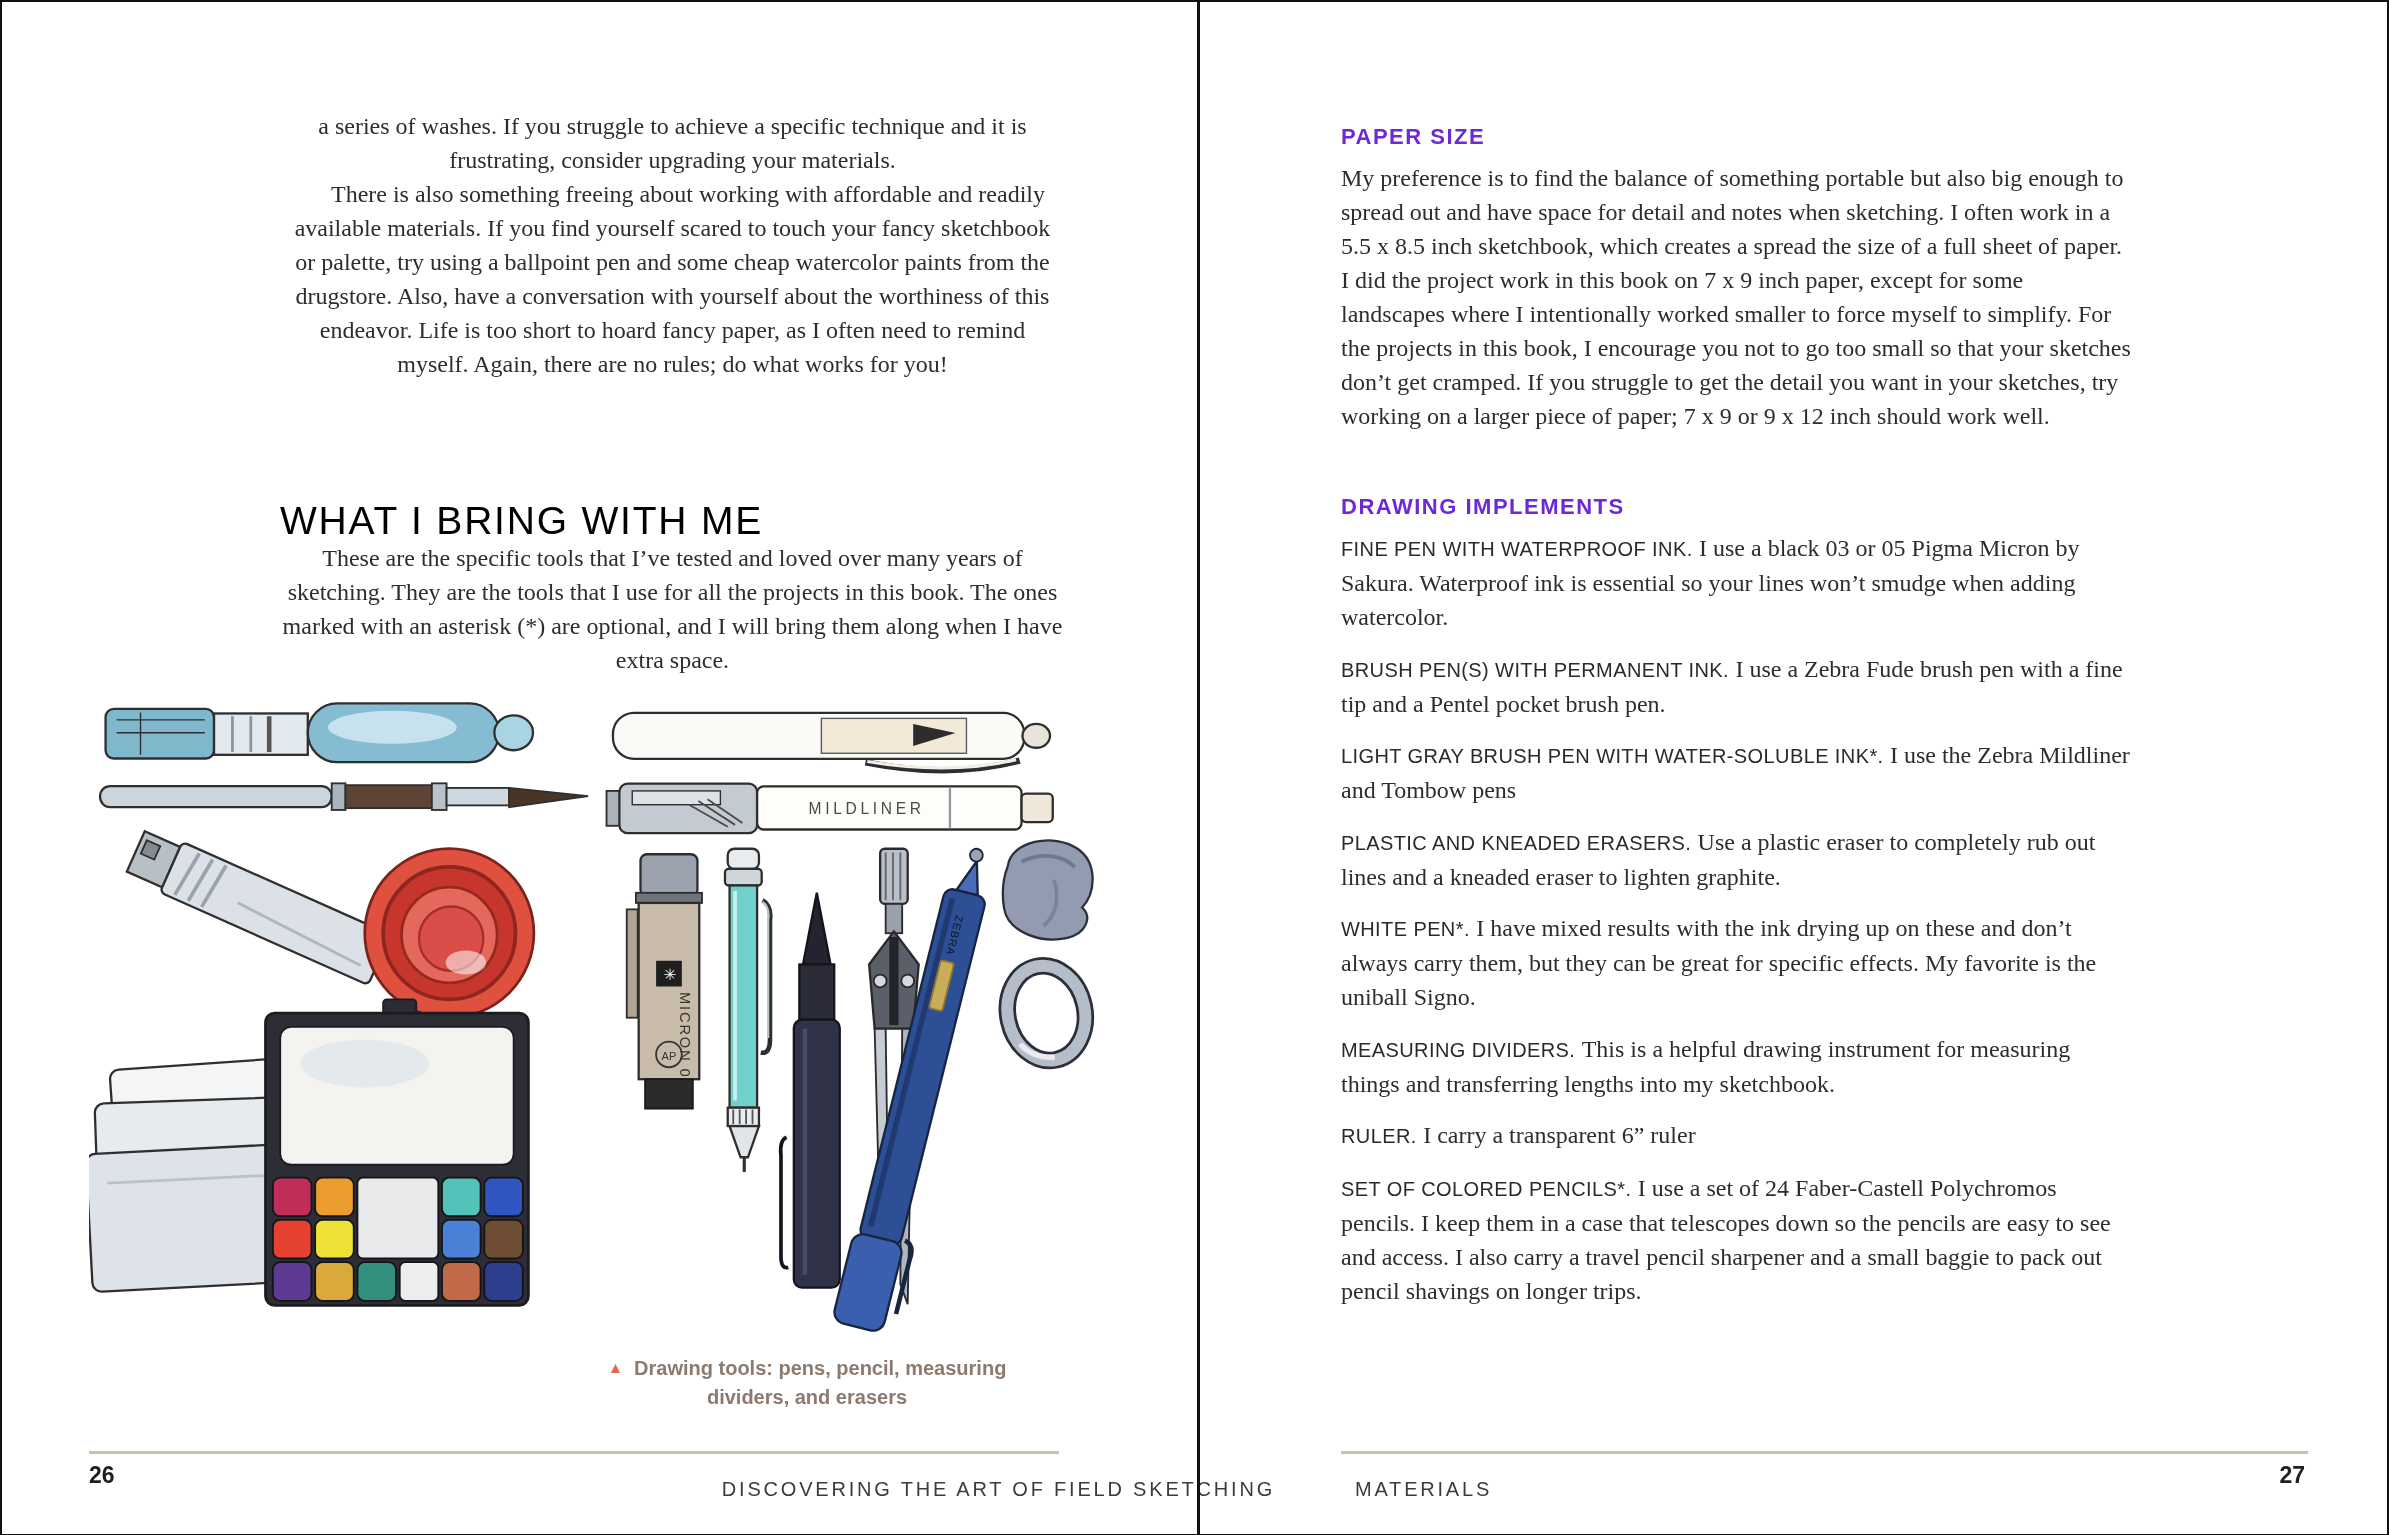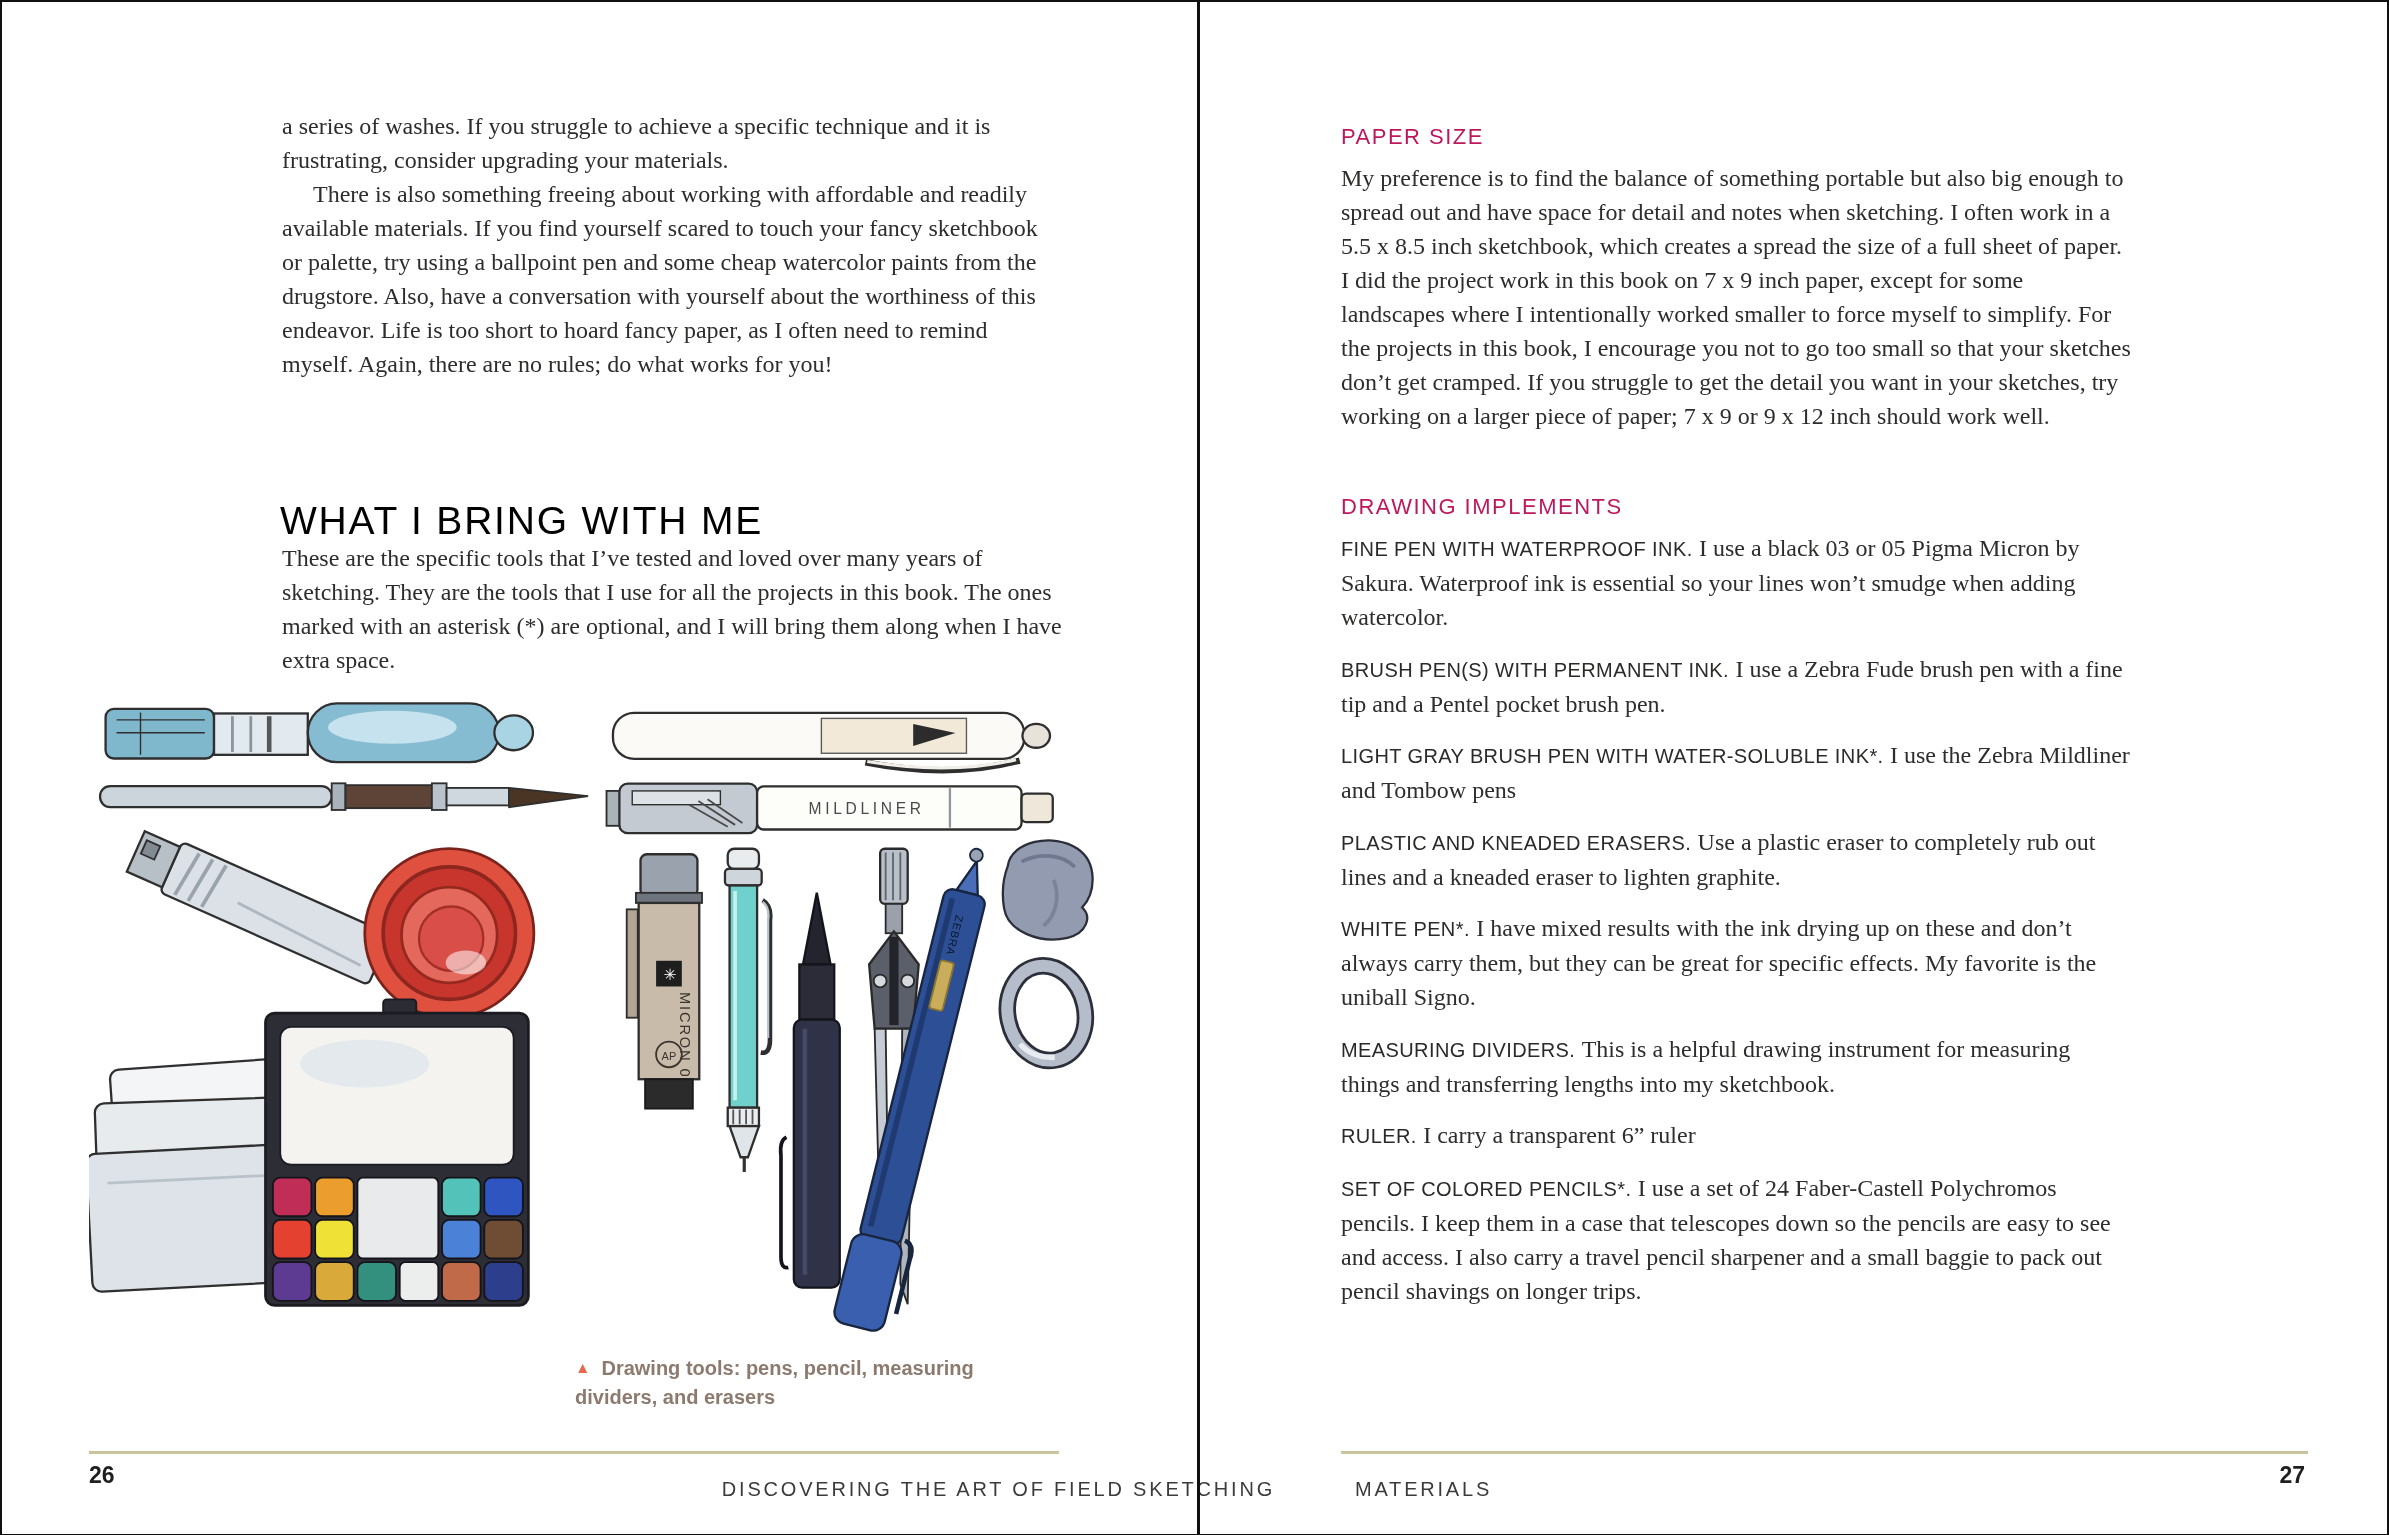--- a/index.html
+++ b/index.html
@@ -2,36 +2,36 @@
 <html style="font-size:14.7px"><head>
 <meta charset="utf-8">
 <style>
   html,body{margin:0;padding:0;background:#ffffff;}
   .spread{
     position:relative; width:2389px; height:1536px; box-sizing:border-box;
     background:#ffffff; border:2.8px solid #101010;
     font-family:"Liberation Serif", serif; color:#2e2d2b;
   }
   .page{position:absolute;top:0;height:100%;box-sizing:border-box;}
-  .page-left{left:0;width:1413px;}
+  .page-left{left:0;width:1413px;text-align:center;}
   .page-right{left:1195px;width:1195px;border-left:3.7px solid #101010;}
 
   
   .bodytext{font-size:24px;line-height:34px;color:#2e2d2b;}
   .bodytext p{margin:0;}
   .indent{text-indent:31px;}
 
   
   .big-heading{
     font-family:"Liberation Sans", sans-serif;
     font-size:39px;font-weight:400;letter-spacing:1.8px;color:#000000;
   }
   .kicker{
     font-family:"Liberation Sans", sans-serif;
-    font-size:22px;font-weight:400;letter-spacing:1.5px;color:#be185d;
+    font-size:22px;font-weight:700;letter-spacing:1.5px;color:#6d28d9;
     margin:0 0 11px 0;
   }
 
   
   .left-intro{position:absolute;left:280px;top:107px;width:781px;}
   .left-heading{position:absolute;left:278px;top:471px;}
   .left-section-body{position:absolute;left:280px;top:539px;width:781px;}
   .illus-watercolor{position:absolute;left:87px;top:694px;width:501px;height:648px;}
   .illus-tools{position:absolute;left:588px;top:694px;width:505px;height:648px;}
 

